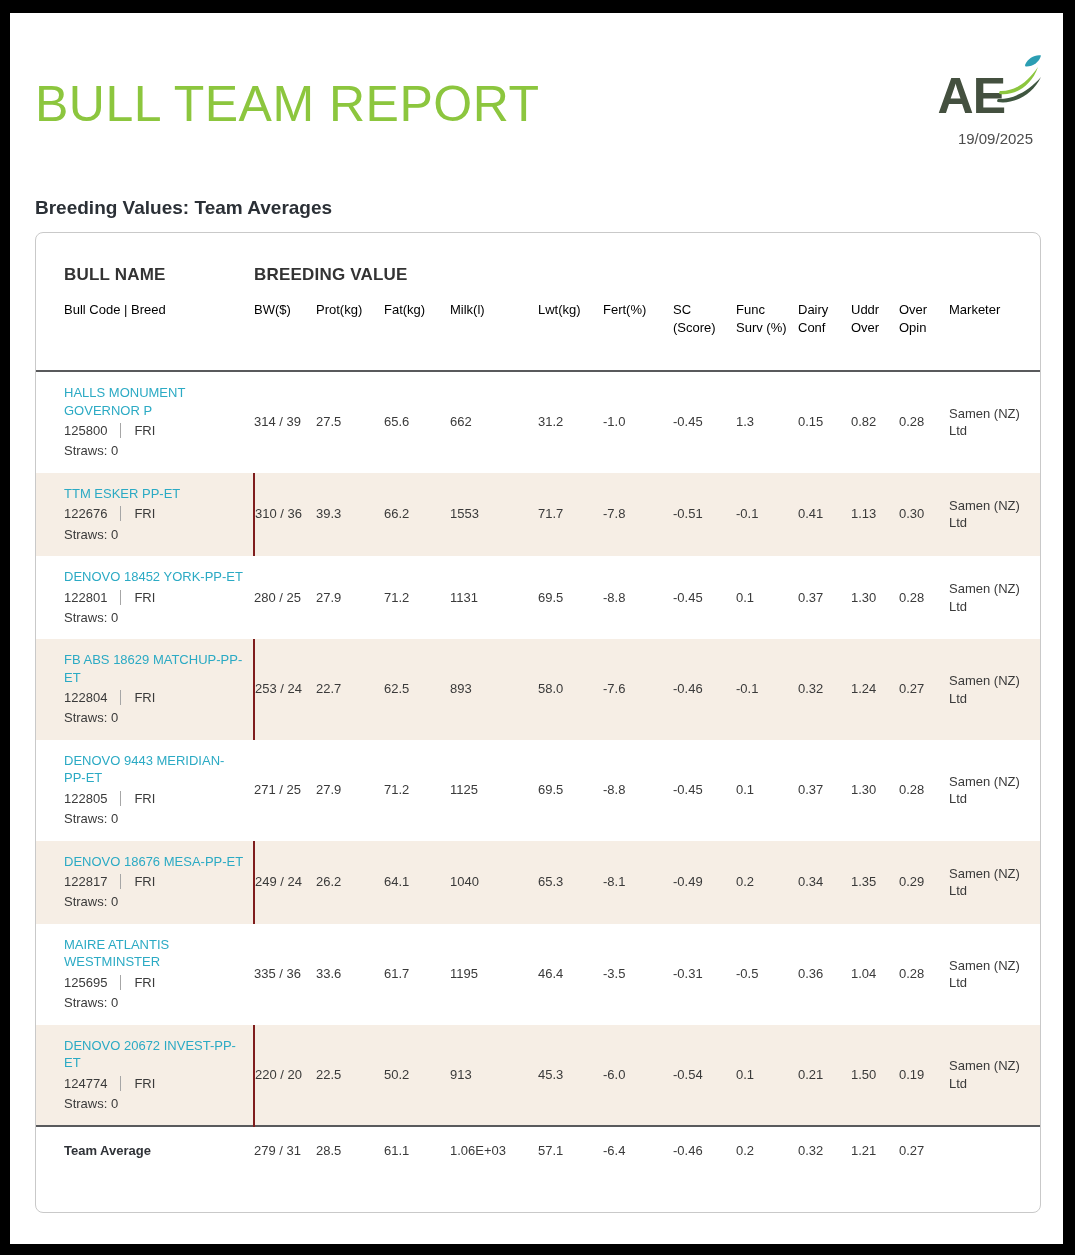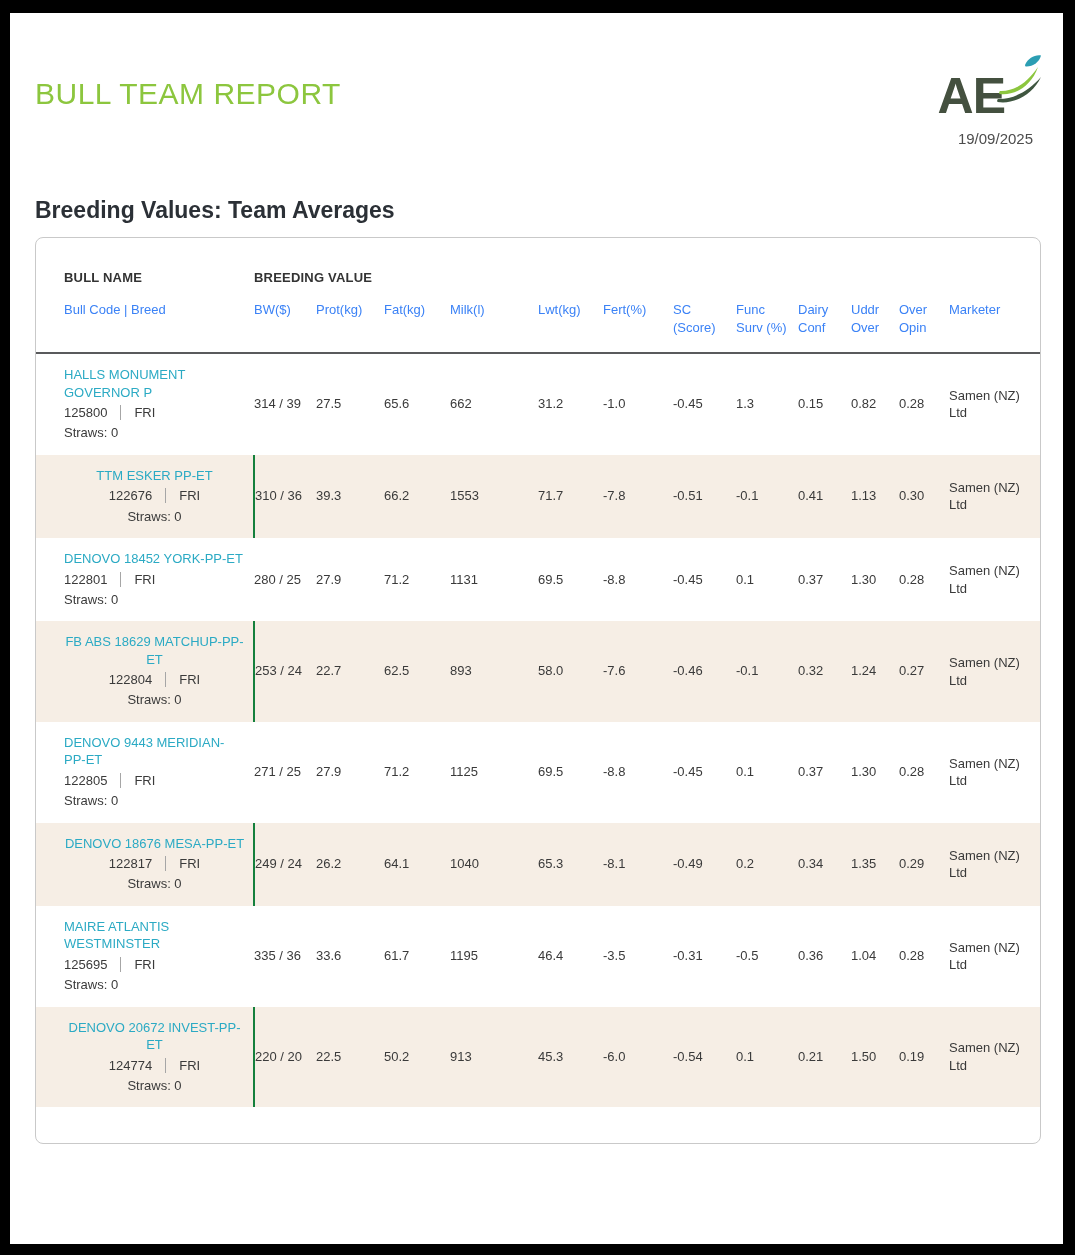--- a/index.html
+++ b/index.html
@@ -7,51 +7,51 @@
     width:1075px;height:1255px;
     background:#000;
     box-sizing:border-box;
     padding:13px 12px 11px 10px;
     font-family:"Liberation Sans","DejaVu Sans",sans-serif;
   }
   .page{width:100%;height:100%;background:#fff;box-sizing:border-box;overflow:hidden;}
 
   
   .report-header{display:flex;justify-content:space-between;align-items:flex-start;padding:46px 30px 0 25px;}
-  .page-title{font-size:30px;font-weight:400;letter-spacing:.5px;color:#8CC63E;margin:20px 0 0 0;line-height:1;}
+  .page-title{font-size:50px;font-weight:400;letter-spacing:.5px;color:#8CC63E;margin:20px 0 0 0;line-height:1;}
   .logo-block{display:flex;flex-direction:column;align-items:flex-end;margin-top:12px;}
   .logo{position:relative;padding-right:28px;}
   .logo-ae{font-size:50px;line-height:1;font-weight:600;color:#44503F;letter-spacing:-1px;}
   .swoosh{position:absolute;right:-10px;top:-17px;}
   .report-date{font-size:15px;color:#4d4d4d;margin-top:9px;text-align:right;}
 
   
-  .section-heading{font-size:23px;font-weight:700;color:#2b3036;margin:50px 0 13px 25px;}
+  .section-heading{font-size:19px;font-weight:700;color:#2b3036;margin:50px 0 13px 25px;}
 
   
   .table-card{
     margin:0 22px 0 25px;
     border:1px solid #c9c9c9;
     border-radius:8px;
     padding:26px 0 36px 0;
     box-sizing:border-box;
   }
   table{border-collapse:collapse;table-layout:fixed;width:1004px;font-size:13px;color:#3a3a3a;}
   th,td{text-align:left;font-weight:400;padding:0;}
 
   thead th{vertical-align:top;}
-  .group-row th{font-weight:700;color:#333;padding:6px 0 16px 0;font-size:13px;letter-spacing:.2px;}
+  .group-row th{font-weight:700;color:#333;padding:6px 0 16px 0;font-size:17px;letter-spacing:.2px;}
   .group-row th:first-child{padding-left:28px;}
-  .sub-row th{color:#3b82f6;padding:0 6px 16px 0;line-height:1.35;border-bottom:2px solid #595a5c;}
+  .sub-row th{color:#000000;padding:0 6px 34px 0;line-height:1.35;border-bottom:2px solid #595a5c;}
   .sub-row th:first-child{padding-left:28px;}
 
   td{vertical-align:middle;padding:12px 8px 12px 0;line-height:1.4;}
   td.name-cell{vertical-align:top;padding-left:28px;}
   tr.shaded td{background:#f6eee5;}
-  tr.shaded td.name-cell{border-right:2px solid #15803d;text-align:center;}
+  tr.shaded td.name-cell{border-right:2px solid #7f1d1d;}
 
   .bull-name{color:#2BAAC4;line-height:1.35;cursor:pointer;}
   .code-line{margin-top:2px;line-height:1.55;color:#3a3a3a;}
   .pipe{display:inline-block;width:1px;height:15px;background:#a6a6a6;margin:0 13px;vertical-align:-3px;}
   .straws{line-height:1.5;color:#3a3a3a;}
   .marketer-cell{line-height:1.35;}
 
   
   tr.team-avg td{border-top:2px solid #595a5c;padding-top:15px;padding-bottom:15px;font-weight:400;}
   tr.team-avg td.name-cell{font-weight:700;vertical-align:middle;color:#2f3237;}
@@ -272,16 +272,31 @@
     <td>-0.54</td>
     <td>0.1</td>
     <td>0.21</td>
     <td>1.50</td>
     <td>0.19</td>
     <td class="marketer-cell">Samen (NZ) Ltd</td>
   </tr>
         </tbody>
 
       <tbody>
+        <tr class="team-avg">
+          <td class="name-cell">Team Average</td>
+          <td class="bw-cell">279 / 31</td>
+          <td>28.5</td>
+          <td>61.1</td>
+          <td>1.06E+03</td>
+          <td>57.1</td>
+          <td>-6.4</td>
+          <td>-0.46</td>
+          <td>0.2</td>
+          <td>0.32</td>
+          <td>1.21</td>
+          <td>0.27</td>
+          <td class="marketer-cell"></td>
+        </tr>
       </tbody>
     </table>
   </div>
 </div>
 
 </body></html>

